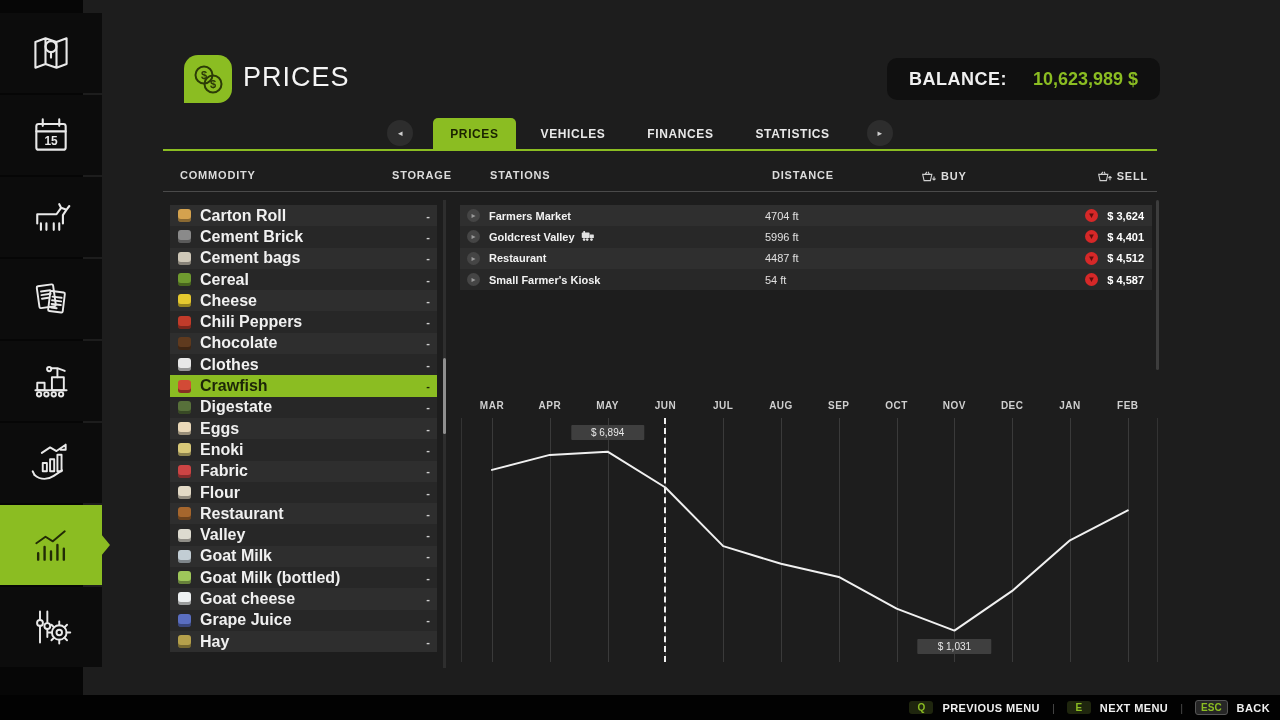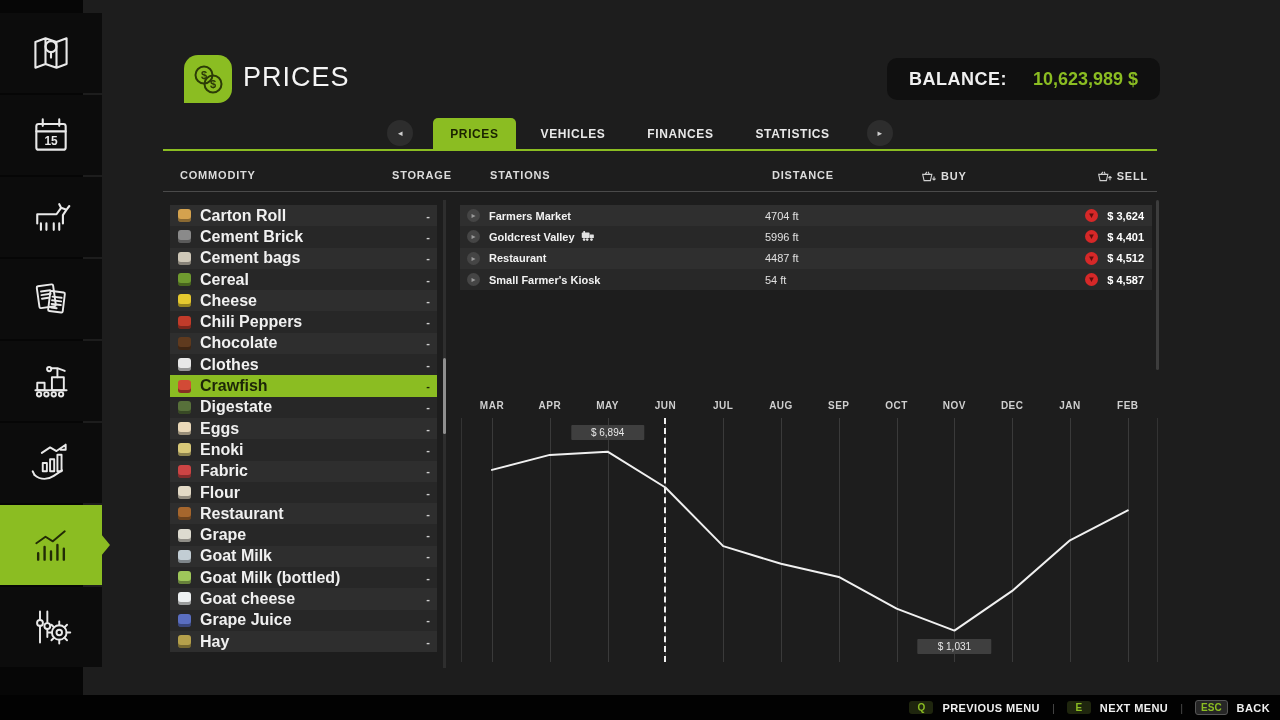--- a/index.html
+++ b/index.html
@@ -284,21 +284,21 @@
     <span class="c-name">Flour</span>
     <span class="c-store">-</span>
       </div>
       <div class="c-row">
         <span class="c-ico" style="background:#a5662d"></span>
     <span class="c-name">Restaurant</span>
     <span class="c-store">-</span>
       </div>
       <div class="c-row">
         <span class="c-ico" style="background:#dddbd0"></span>
-    <span class="c-name">Grape</span>
+    <span class="c-name">Valley</span>
     <span class="c-store">-</span>
       </div>
       <div class="c-row">
         <span class="c-ico" style="background:#c2cdd4"></span>
     <span class="c-name">Goat Milk</span>
     <span class="c-store">-</span>
       </div>
       <div class="c-row">
         <span class="c-ico" style="background:#9ec75a"></span>
     <span class="c-name">Goat Milk (bottled)</span>

